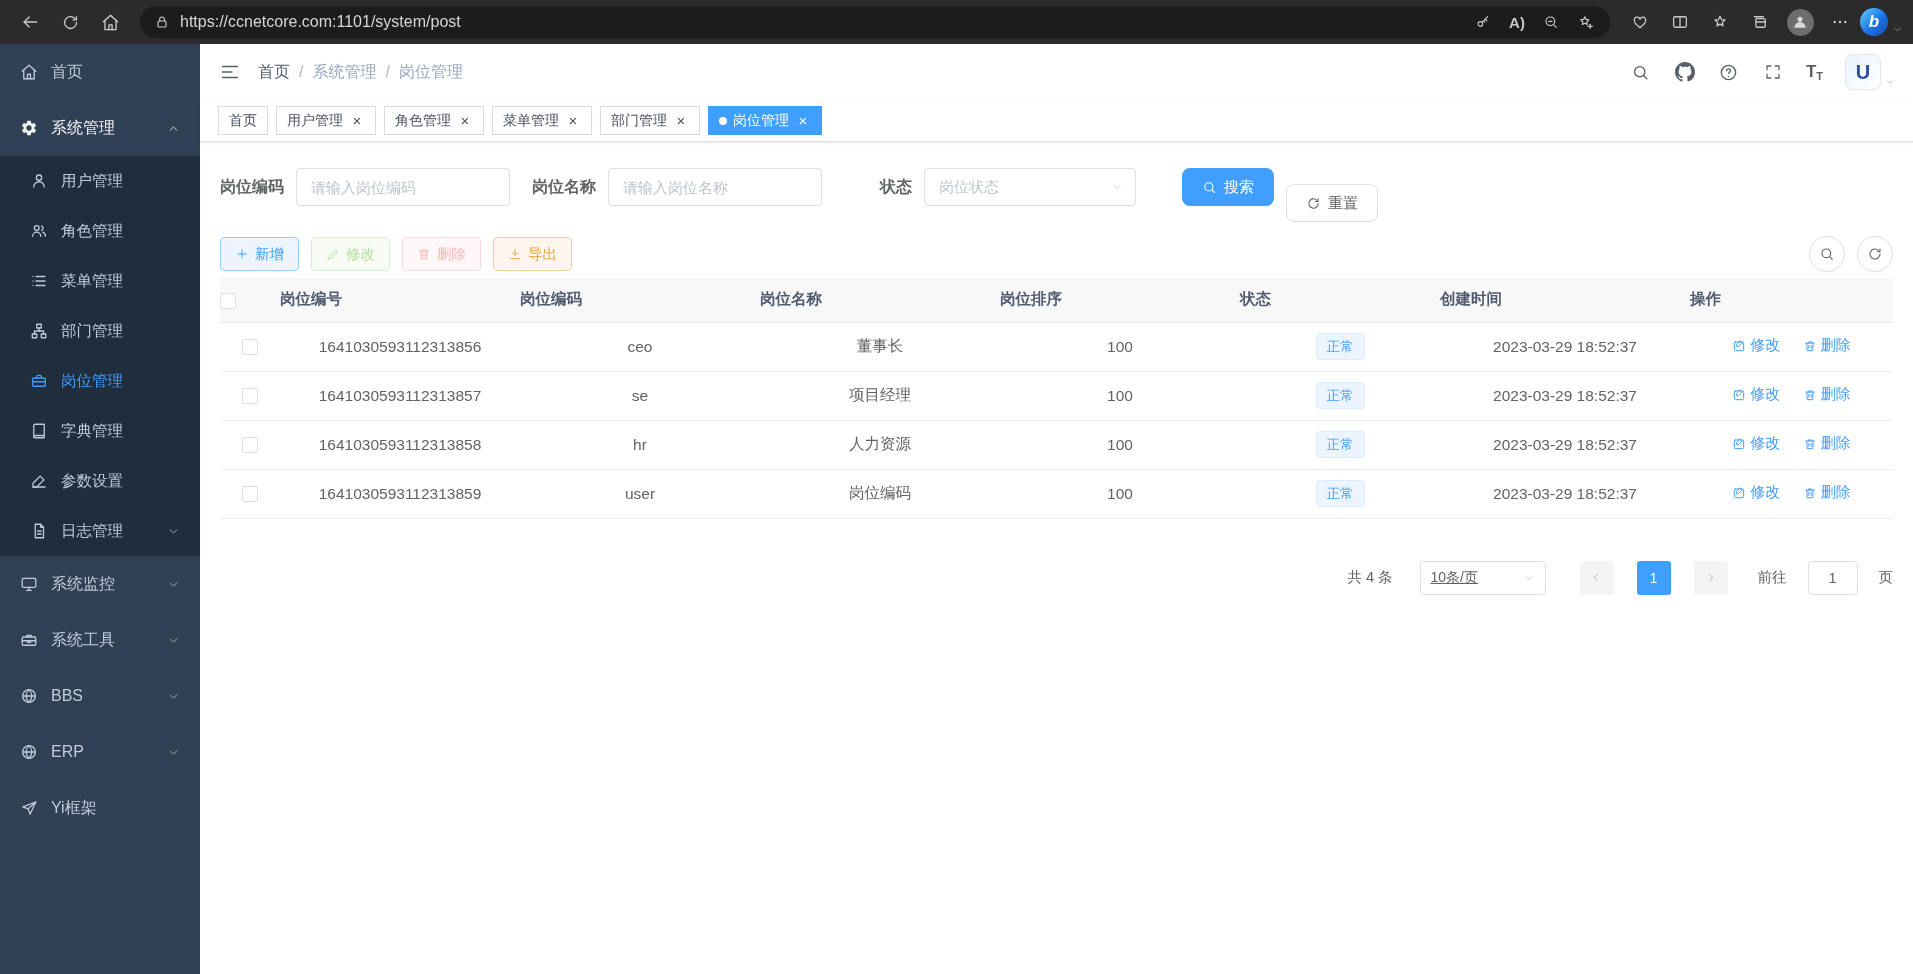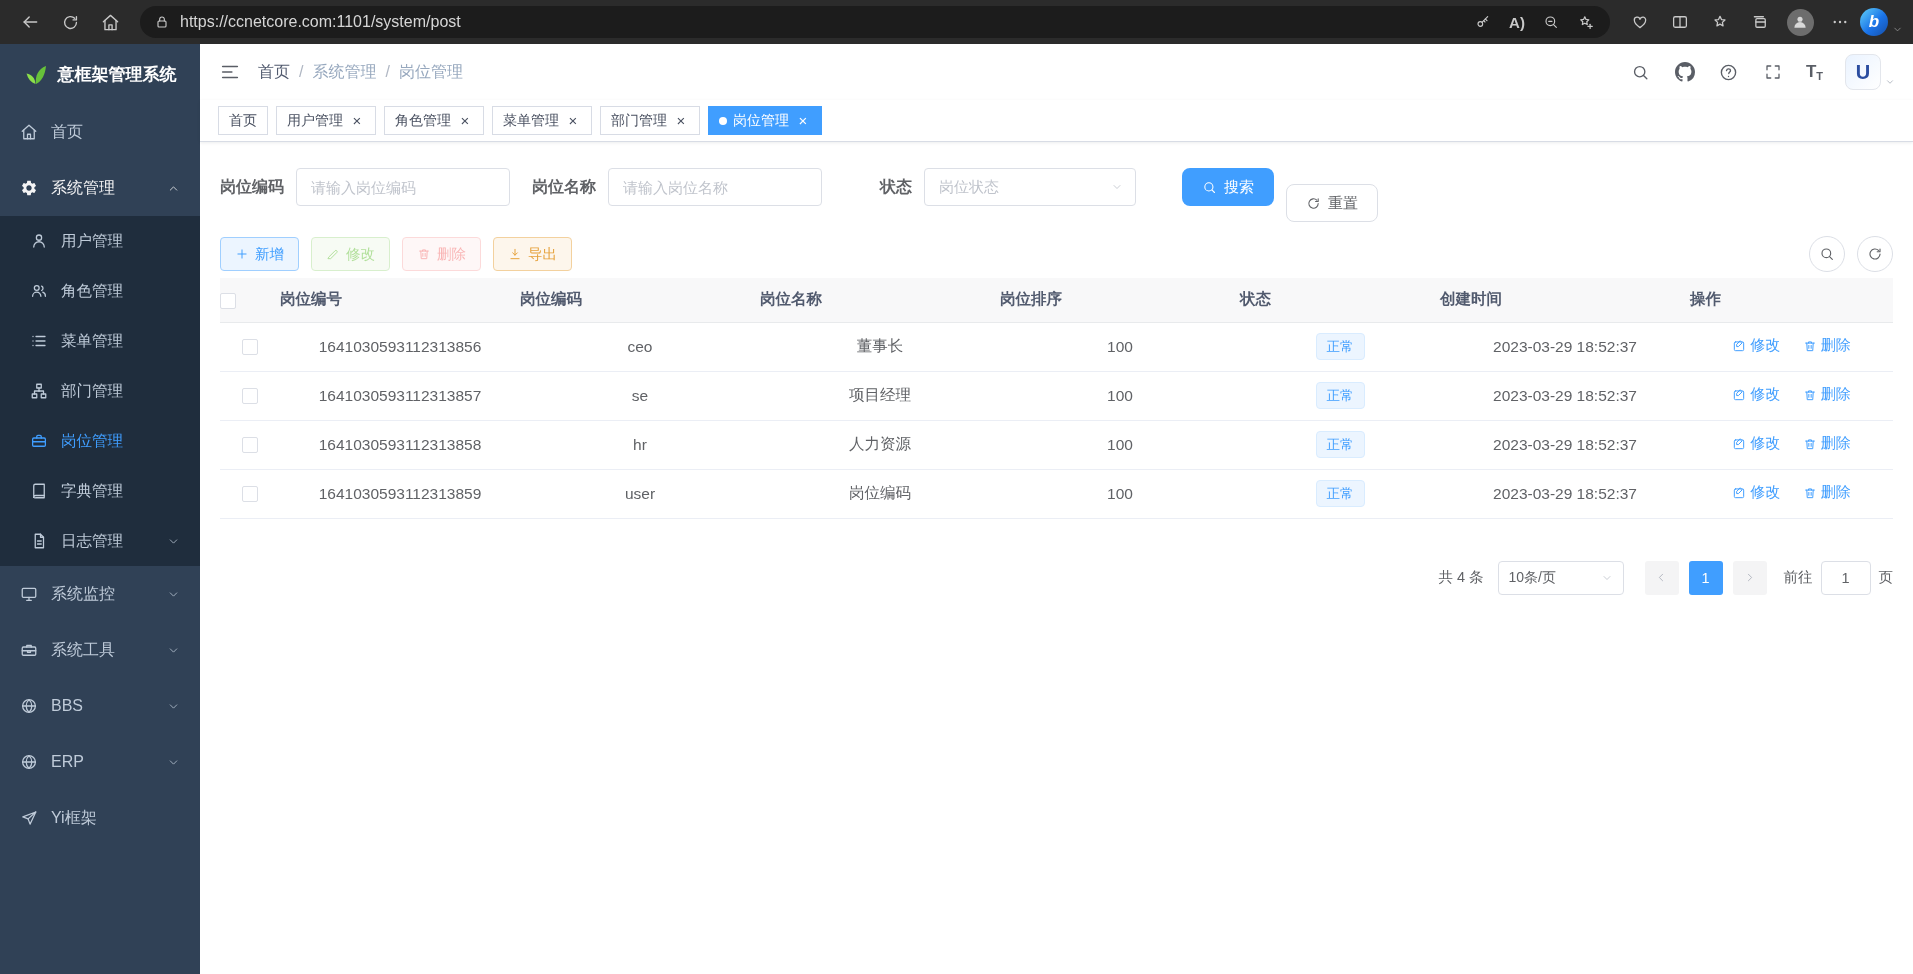--- a/index.html
+++ b/index.html
@@ -91,24 +91,24 @@
   .circle-btn svg { width:16px; height:16px; }
 
   table.grid { width:100%; border-collapse:collapse; table-layout:fixed; }
   .grid th { height:44px; background:#f8f8f9; color:#515a6e; font-size:15.5px; font-weight:bold; text-align:left; border-bottom:1px solid #e8eaec; }
   .grid td { height:49px; text-align:center; font-size:15.5px; color:#606266; border-bottom:1px solid #ebeef5; white-space:nowrap; overflow:hidden; }
   .checkbox { width:16px; height:16px; border:1px solid #dcdfe6; border-radius:2px; background:#fff; display:inline-block; vertical-align:middle; cursor:pointer; }
   .tag-status { display:inline-block; min-width:44px; padding:0 10px; height:27px; line-height:25px; background:#ecf5ff; border:1px solid #d9ecff; color:#409eff; border-radius:4px; font-size:13.5px; }
   .op { color:#409eff; display:inline-flex; align-items:center; gap:4px; margin:0 9px; cursor:pointer; font-size:15px; text-decoration:none; }
   .op svg { width:14px; height:14px; }
 
-  .pagination { display:flex; align-items:center; justify-content:flex-end; margin-top:42px; font-size:14.5px; color:#606266; }
+  .pagination { display:flex; align-items:center; justify-content:flex-end; margin-top:42px; font-size:14.5px; color:#606266;gap:13px; }
   .pg-total { margin-right:14px; }
   .pg-size { width:126px; height:34px; border:1px solid #dcdfe6; border-radius:4px; display:flex; align-items:center; justify-content:space-between; padding:0 10px; margin-right:16px; cursor:pointer; background:#fff; }
-  .pg-size .pg-size-text { font-size:14px; color:#606266; }
+  .pg-size .pg-size-text { font-size:14px; color:#606266;text-decoration:underline; }
   .pg-btn { width:34px; height:34px; border-radius:3px; background:#f4f4f5; color:#aeb3bc; display:flex; align-items:center; justify-content:center; margin:0 5px; cursor:pointer; }
   .pg-num { width:34px; height:34px; border-radius:3px; background:#409eff; color:#fff; display:flex; align-items:center; justify-content:center; margin:0 5px; font-size:14.5px; cursor:pointer; }
   .pg-goto { margin-left:12px; margin-right:8px; }
   .goto-input { width:50px; height:34px; border:1px solid #dcdfe6; border-radius:4px; text-align:center; font-size:14.5px; color:#606266; outline:none; margin-right:8px; font-family:inherit; }
 </style>
 </head>
 <body>
 
 <div class="screen">
 
@@ -212,29 +212,20 @@
     <span class="bing-caret">
         <svg class="ln" width="11" height="11" viewBox="0 0 24 24">
           <path d="M6 9l6 6 6-6"></path>
         </svg>
       </span>
   </div>
 
   <div class="app">
 
     <aside class="sidebar">
-      <div class="logo">
-        <span>
-            <svg width="24" height="24" viewBox="0 0 24 24">
-              <path d="M12 22c-1-8 2-15 10-18-1 9-4 15-10 18z" fill="#67c23a"></path>
-              <path d="M11.5 22C11 16 8 12.5 2.5 11.5 4 17 7 20.5 11.5 22z" fill="#8ce04a"></path>
-            </svg>
-          </span>
-        <span>意框架管理系统</span>
-      </div>
       <nav class="menu">
 
         <div class="m-item">
           <svg class="ln mi" viewBox="0 0 24 24">
               <path d="M3 11l9-8 9 8"></path>
               <path d="M5 9.5V21h14V9.5"></path>
               <path d="M10 21v-6h4v6"></path>
             </svg>
           <span class="lbl">首页</span>
         </div>
@@ -295,20 +286,27 @@
                 <path d="M3.5 13h17"></path>
               </svg>
             <span class="lbl">岗位管理</span>
           </div>
           <div class="m-item">
             <svg class="ln mi" viewBox="0 0 24 24">
                 <path d="M19 18H7.5A2.5 2.5 0 0 0 5 20.5V5a2 2 0 0 1 2-2h12v15z"></path>
                 <path d="M19 18v3H7.5A2.5 2.5 0 0 1 5 20.5"></path>
               </svg>
             <span class="lbl">字典管理</span>
+          </div>
+          <div class="m-item">
+            <svg class="ln mi" viewBox="0 0 24 24">
+                <path d="M4 20h16"></path>
+                <path d="M13.5 5.5l5 5L9 20H4v-5z"></path>
+              </svg>
+            <span class="lbl">参数设置</span>
           </div>
           <div class="m-item">
             <svg class="ln mi" viewBox="0 0 24 24">
                 <path d="M7 3h7l4 4v14H7z"></path>
                 <path d="M14 3v4h4"></path>
                 <path d="M10 12h5"></path>
                 <path d="M10 16h5"></path>
               </svg>
             <span class="lbl">日志管理</span>
             <svg class="ln chev" viewBox="0 0 24 24">

